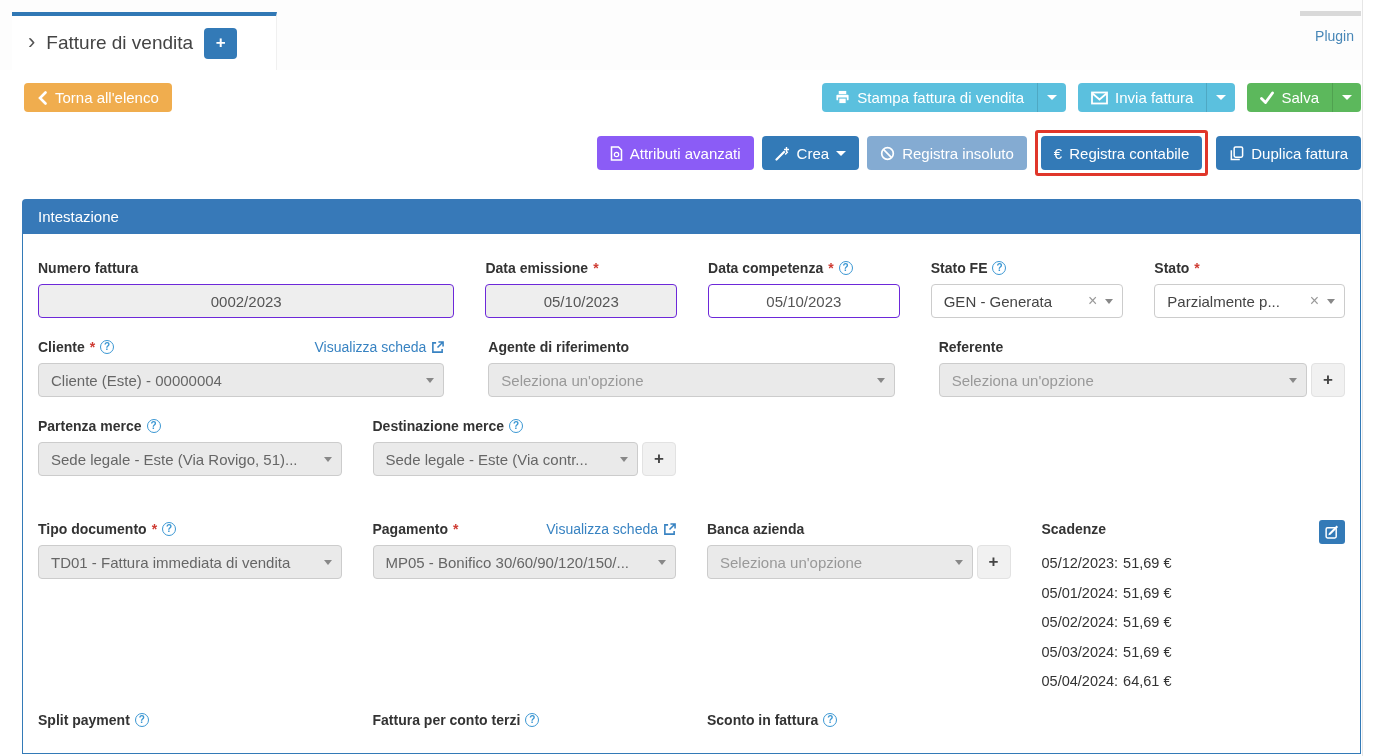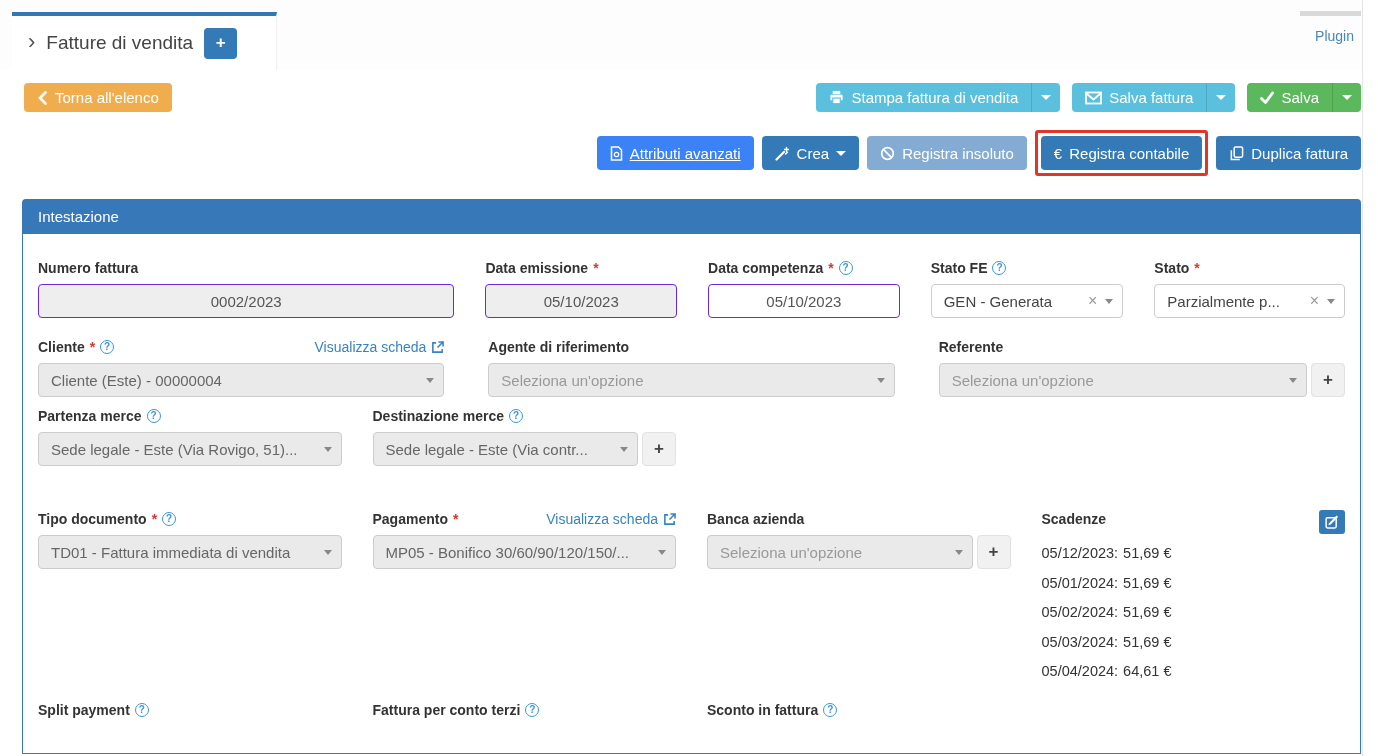--- a/index.html
+++ b/index.html
@@ -27,21 +27,21 @@
                  cursor:pointer; }
 
   
   .btn { display:inline-flex; align-items:center; gap:7px; height:29px; padding:0 13px;
          border:none; border-radius:4px; color:#fff; font-size:15px; cursor:pointer;
          font-family:inherit; white-space:nowrap; }
   .btn-warning { background:#f0ad4e; }
   .btn-info    { background:#5bc0de; }
   .btn-success { background:#5cb85c; }
   .btn-primary { background:#337ab7; }
-  .btn-info-disabled    { background:#3b82f6;text-decoration:underline; }
+  .btn-info-disabled    { background:#8b5cf6; }
   .btn-primary-muted    { background:#84abd2; }
   .btn-group { display:inline-flex; }
   .btn-group .btn-main  { border-radius:4px 0 0 4px; }
   .btn-group .btn-caret { border-radius:0 4px 4px 0; padding:0 9px;
                           border-left:1px solid rgba(0,0,0,0.12); }
   .caret-tri { width:0; height:0; border-left:5px solid transparent;
                border-right:5px solid transparent; border-top:5px solid #fff; }
 
   .toolbar-row { position:relative; height:33px; margin-top:13px; }
   .toolbar-right { position:absolute; right:17px; top:0; display:flex; gap:12px; }
@@ -55,21 +55,21 @@
 
   
   .panel { margin:23px 17px 0 22px; }
   .panel-header { height:35px; background:#3779b8; border-radius:4px 4px 0 0; color:#fff;
                   font-size:15px; display:flex; align-items:center; padding:0 16px; }
   .panel-body { background:#fff; border:1px solid #337ab7; border-top:none;
                 padding:25px 15px 0 15px; min-height:520px; }
 
   
   .grid-r1 { display:grid; grid-template-columns:415fr 191fr 191fr 192fr 190fr; column-gap:31px; margin-bottom:20px; }
-  .grid-r2 { display:grid; grid-template-columns:repeat(3,1fr); column-gap:31px; margin-bottom:10px;gap:44px; }
+  .grid-r2 { display:grid; grid-template-columns:repeat(3,1fr); column-gap:31px; margin-bottom:20px;gap:44px; }
   .grid-r4 { display:grid; grid-template-columns:repeat(4,1fr); column-gap:31px; }
   .mt-row4 { margin-top:44px; }
   .mt-row5 { margin-top:14px; }
 
   .field {}
   .label-line { display:flex; align-items:center; gap:5px; margin-bottom:7px;
                 font-size:14px; font-weight:bold; color:#333; min-height:18px; }
   .label-line .spacer { flex:1; }
   .req { color:#cf3c33; font-weight:bold; }
   .q-icon { width:14px; height:14px; border-radius:50%; border:1.4px solid #3b97d3;
@@ -152,21 +152,21 @@
         </button>
       </div>
       <div class="btn-group">
         <button class="btn btn-info btn-main">
           <span>
             <svg width="17" height="14" viewBox="0 0 17 14">
                 <rect x="1" y="1.5" width="15" height="11" fill="none" stroke="#fff" stroke-width="1.8"></rect>
                 <path d="M1.5 2.5 8.5 8.5 15.5 2.5" fill="none" stroke="#fff" stroke-width="1.8"></path>
               </svg>
           </span>
-          <span>Salva fattura</span>
+          <span>Invia fattura</span>
         </button>
         <button class="btn btn-info btn-caret">
           <span class="caret-tri"></span>
         </button>
       </div>
       <div class="btn-group">
         <button class="btn btn-success btn-main">
           <span>
             <svg width="14" height="13" viewBox="0 0 14 13">
                 <path d="M1.5 7.5 5.5 11.5 12.5 2" stroke="#fff" stroke-width="2.8" fill="none" stroke-linecap="round"></path>

